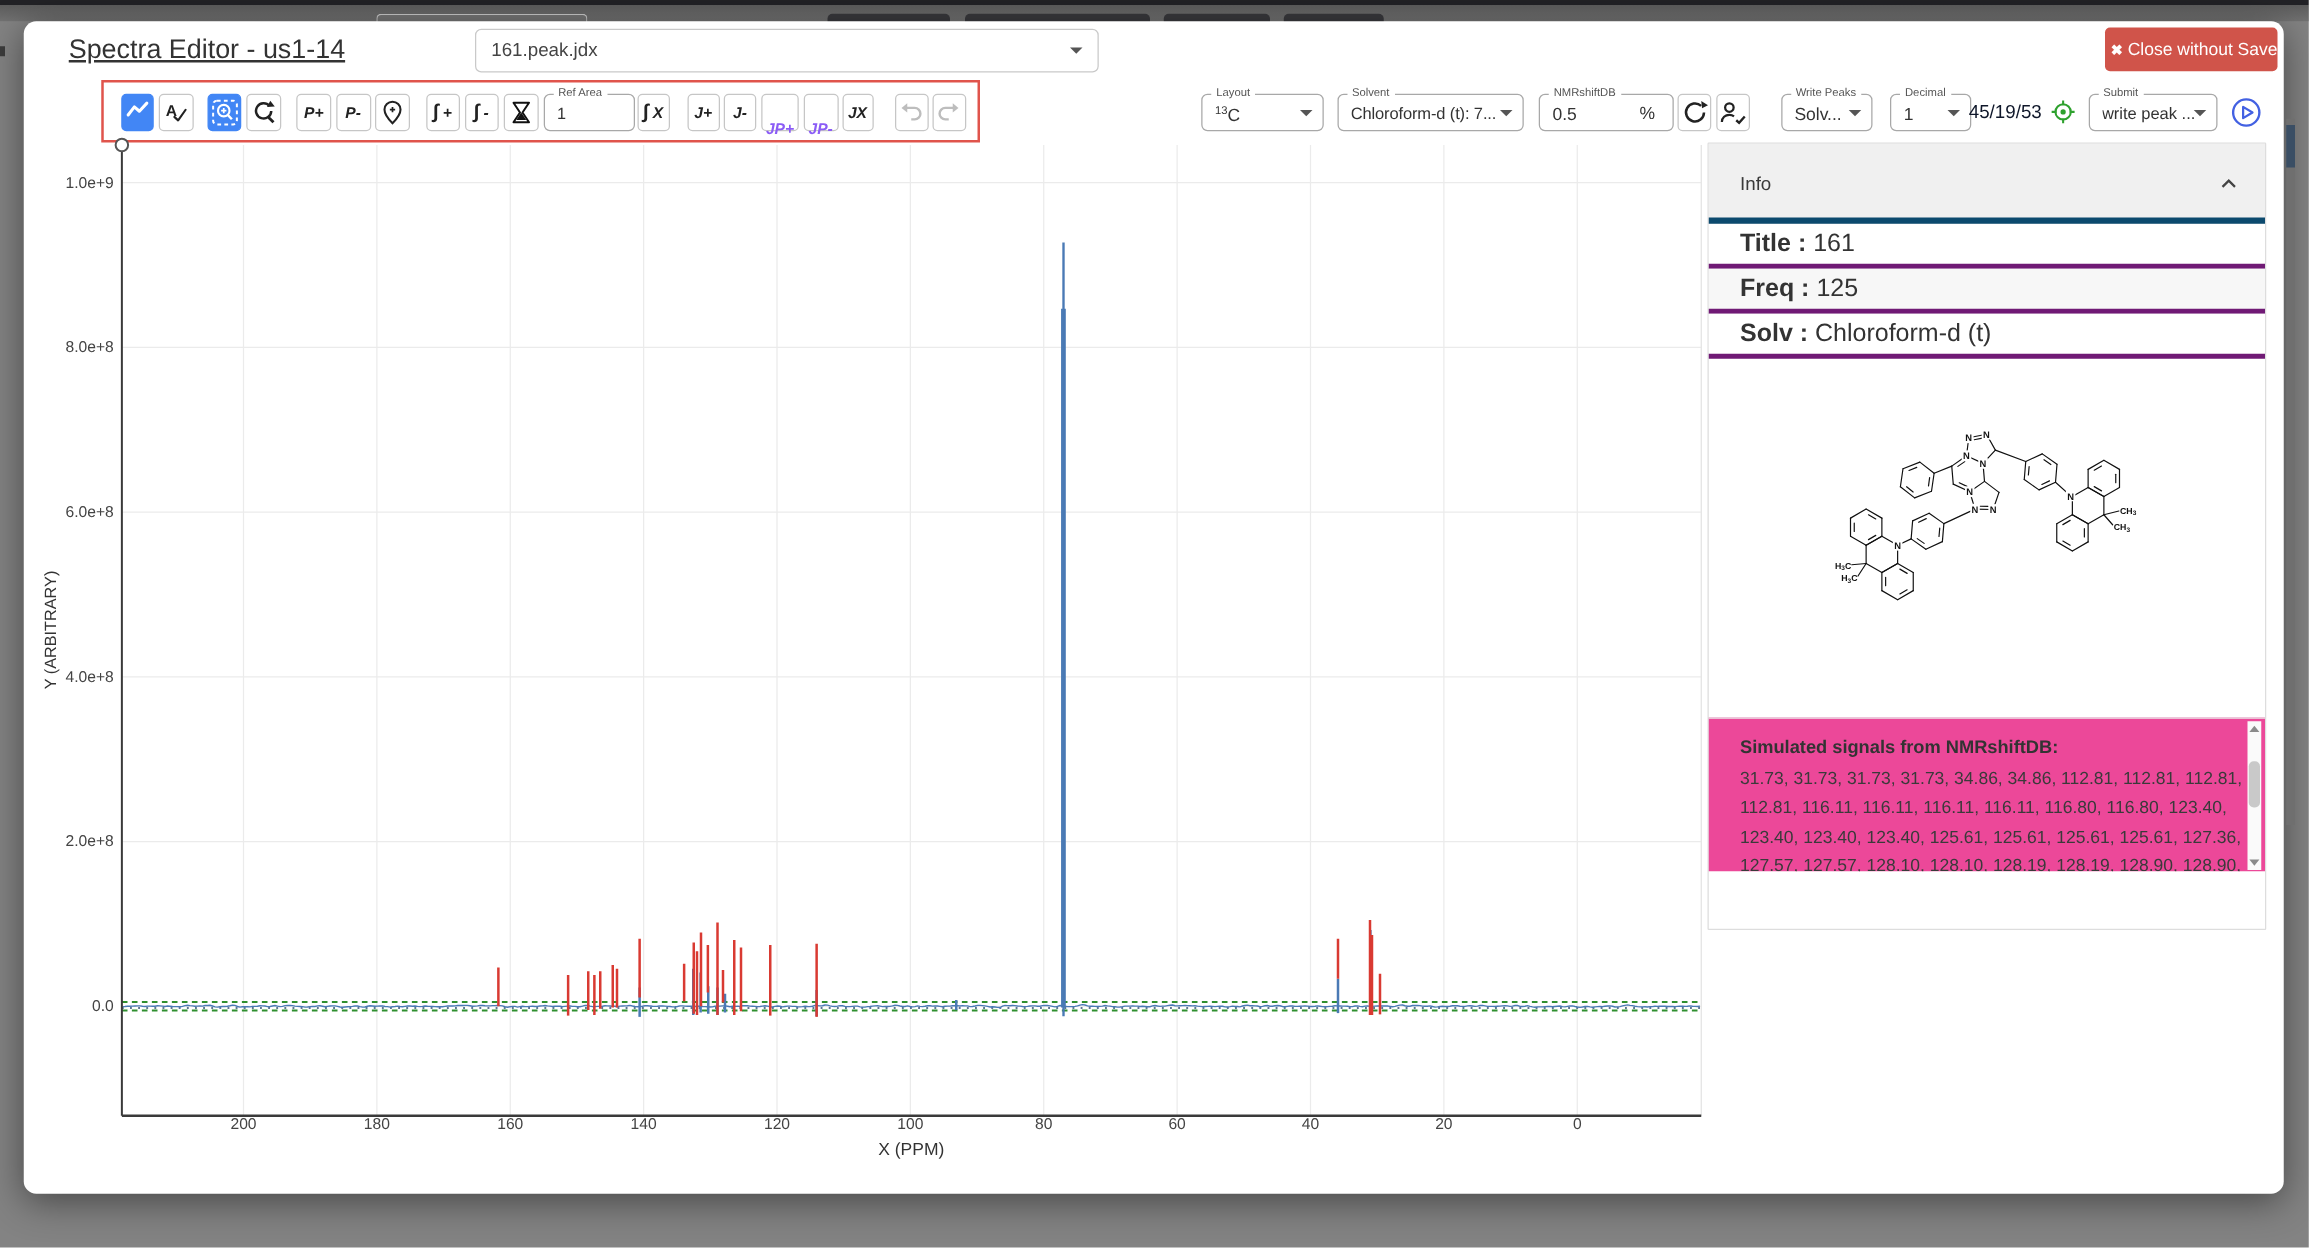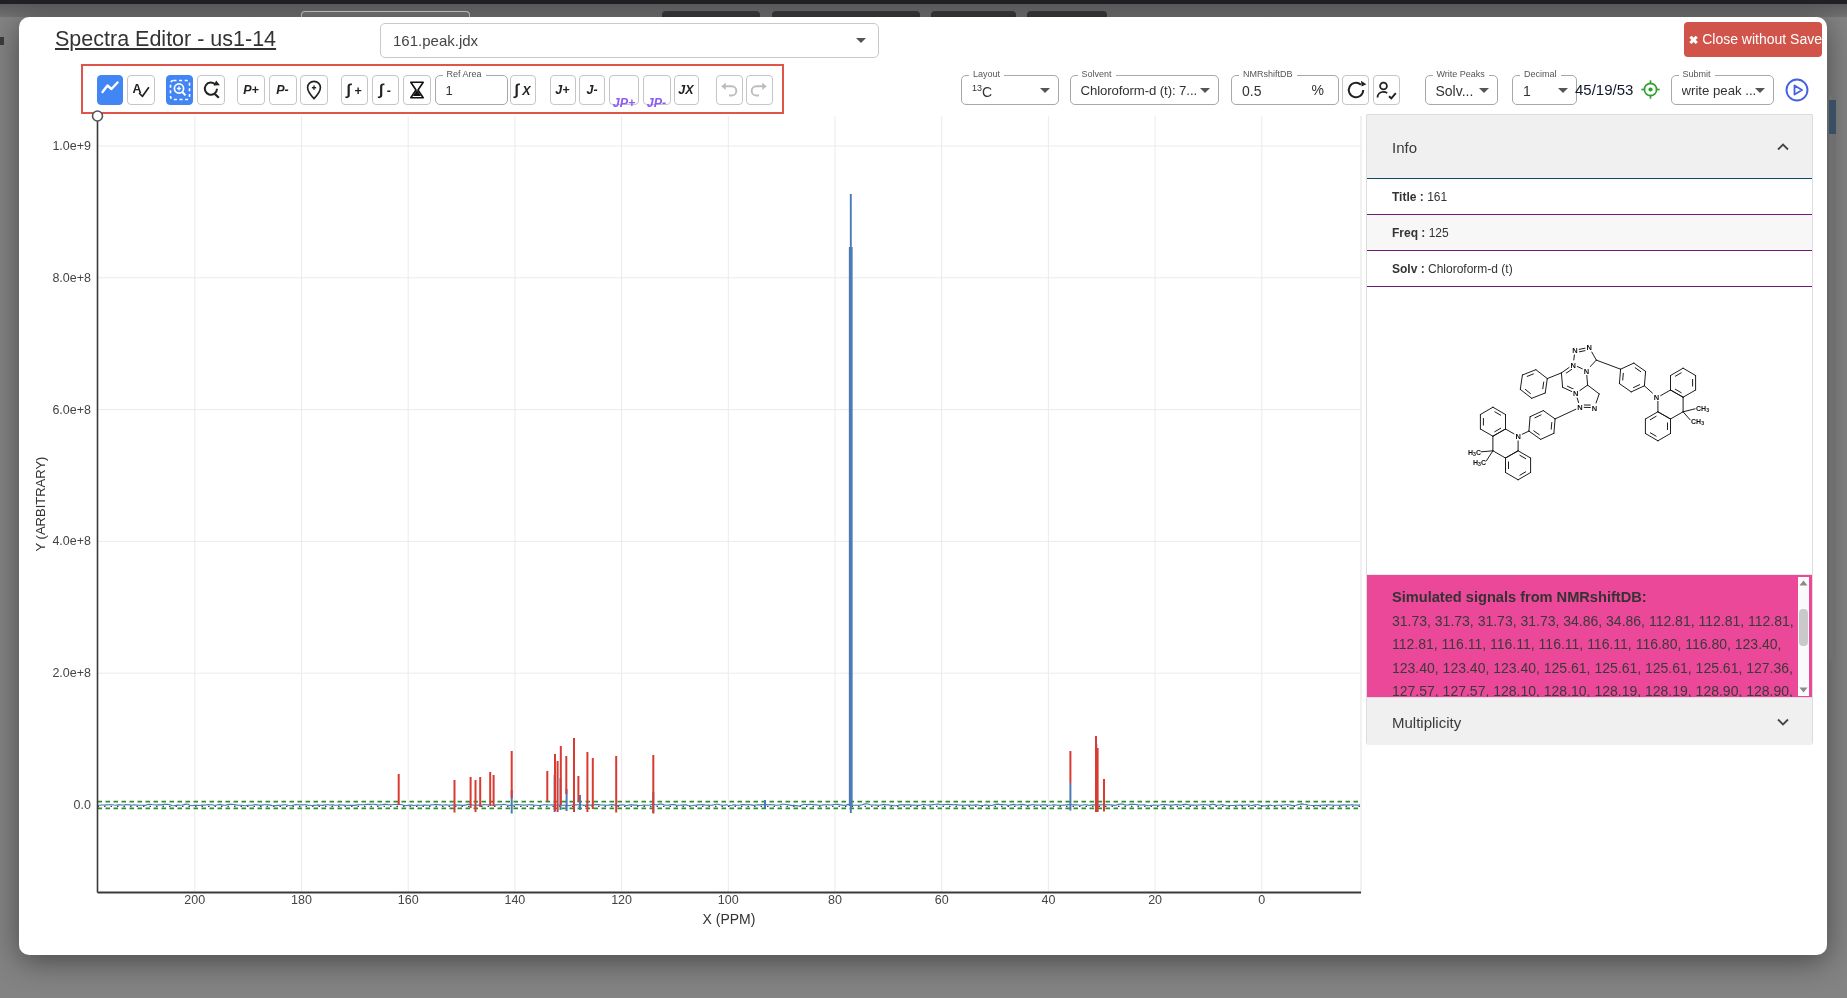--- a/index.html
+++ b/index.html
@@ -22,23 +22,23 @@
 .tb.act { background:#4286f5; border-color:#4286f5; }
 .tb.dis b { color:#8b5cf6;margin-top:26px; }
 .it { font-style:italic; font-size:12.5px; letter-spacing:0; white-space:nowrap; }
 .intg { font-size:16px; font-weight:600; }
 .fs { position:absolute; top:0; height:30px; border:1px solid #a8a8a8; border-radius:5px; background:#fff; }
 .fsl { position:absolute; left:7px; top:-7px; background:#fff; padding:0 4px; font-size:9px; color:#555; }
 .fsv { position:absolute; left:10px; top:6.5px; font-size:14px; color:#333; white-space:nowrap; overflow:hidden; max-width:calc(100% - 22px); }
 .car { position:absolute; right:8px; top:12px; width:0; height:0;
   border-left:5px solid transparent; border-right:5px solid transparent; border-top:5.5px solid #555; }
 .panel { position:absolute; left:1366px; top:114px; width:446.5px; border:1px solid #ddd; border-radius:1px; }
-.phead { height:64px; background:#f0f0f0; position:relative; border-bottom:1px solid #0c4a6e; }
+.phead { height:64px; background:#f0f0f0; position:relative; border-bottom:5px solid #0c4a6e; }
 .phead span { position:absolute; left:25px; top:24px; font-size:15px; color:#3a3a3a; }
-.prow { height:36px; border-bottom:1px solid #701a75; font-size:12px; color:#333; padding-left:25px;
+.prow { height:36px; border-bottom:4px solid #701a75; font-size:20px; color:#333; padding-left:25px;
   display:flex; align-items:center; background:#fff; }
 .prow.alt { background:#f7f7f7; }
 .chev { position:absolute; right:22px; width:14px; height:14px; }
 .sigbox { position:absolute; left:0; top:459px; width:444.5px; height:123px; border-top:1px solid #e8e8e8;
   background:#ec4899; overflow:hidden; }
 .sigtxt { position:absolute; left:25px; top:11px; font-size:14px; color:#3a3a3a; line-height:23.5px; }
 .mult { position:absolute; left:0; top:582px; width:444.5px; height:48px; background:#f0f0f0;
   border-top:1px solid #ddd; }
 .mult span { position:absolute; left:25px; top:16px; font-size:15px; color:#3a3a3a; }
 .sb { position:absolute; right:3px; top:2px; width:11px; height:119px; background:#fafafa; }
@@ -307,26 +307,20 @@
 127.57, 127.57, 128.10, 128.10, 128.19, 128.19, 128.90, 128.90,</div>
    <div class="sb">
      <svg width="11" height="8" style="position:absolute;top:2px;left:0">
           <polygon points="5.5,1.5 1.5,6.5 9.5,6.5" fill="#8a8a8a"></polygon>
         </svg>
      <div class="sbth"></div>
      <svg width="11" height="8" style="position:absolute;bottom:2px;left:0">
           <polygon points="5.5,6.5 1.5,1.5 9.5,1.5" fill="#8a8a8a"></polygon>
         </svg>
    </div>
- </div>
- <div class="mult">
-      <span>Multiplicity</span>
-  <svg class="chev" style="top:17px" viewBox="0 0 14 14">
-        <polyline points="2,4.5 7,9.5 12,4.5" fill="none" stroke="#444" stroke-width="1.8"></polyline>
-      </svg>
  </div>
 </div>
 <svg style="position:absolute;left:1430px;top:325px;width:300px;height:175px" viewBox="1430 325 300 175" font-family="Liberation Sans">
 <g stroke="#111" stroke-width="0.95" stroke-linecap="round">
 <line x1="1505.5" y1="429.0" x2="1492.9" y2="436.2"></line>
 <line x1="1492.9" y1="436.2" x2="1480.4" y2="429.0"></line>
 <line x1="1480.4" y1="429.0" x2="1480.4" y2="414.5"></line>
 <line x1="1480.4" y1="414.5" x2="1492.9" y2="407.2"></line>
 <line x1="1492.9" y1="407.2" x2="1505.5" y2="414.5"></line>
 <line x1="1505.5" y1="414.5" x2="1505.5" y2="429.0"></line>

